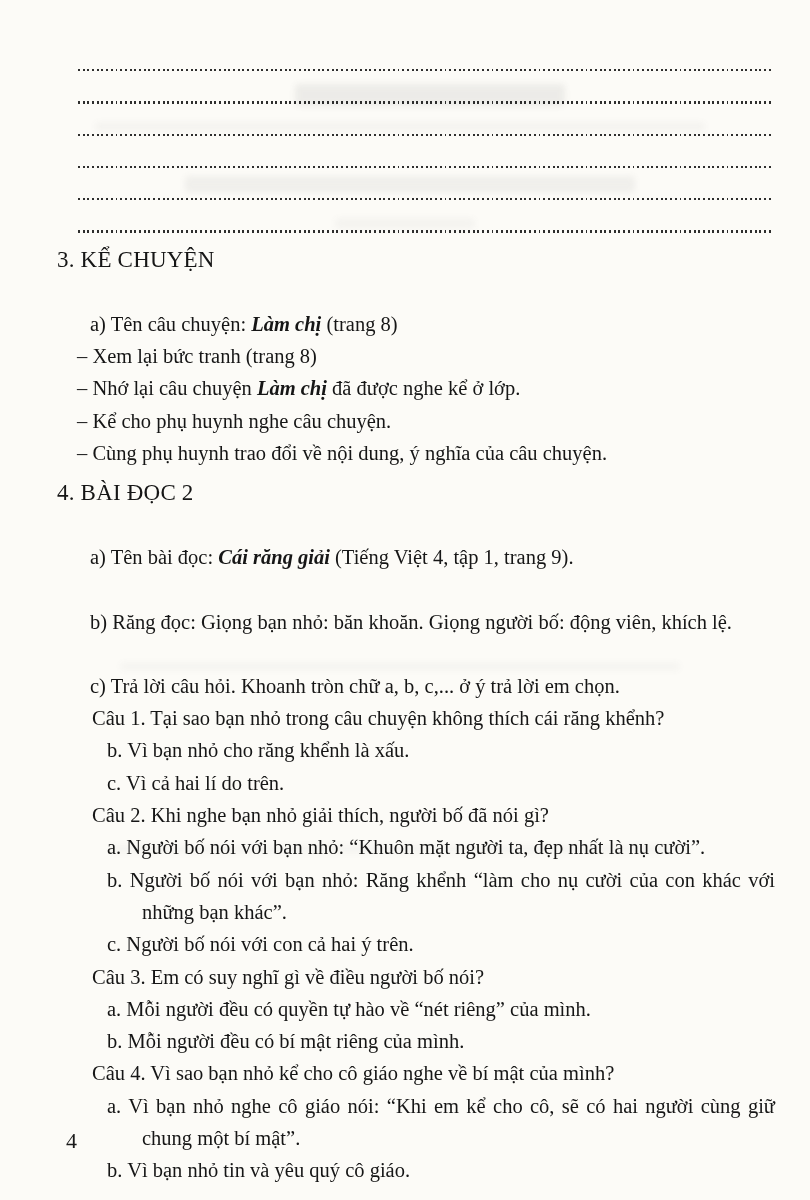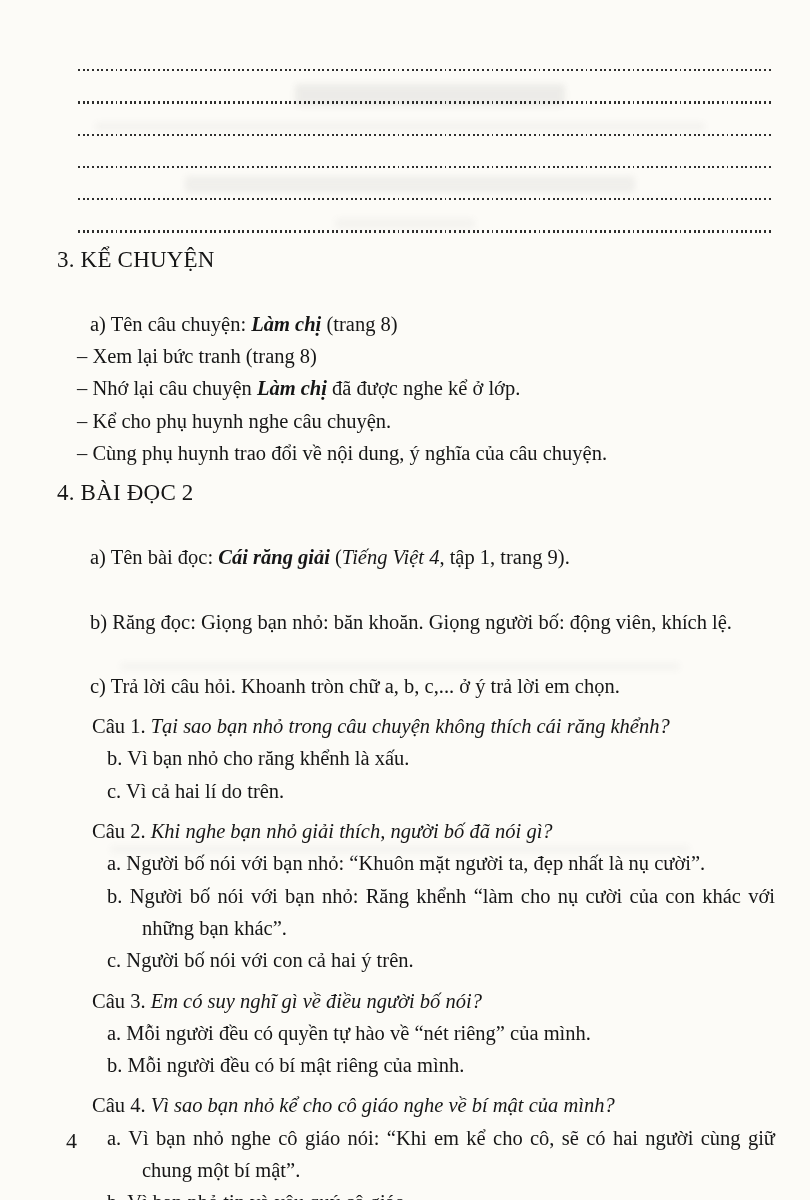--- a/index.html
+++ b/index.html
@@ -56,25 +56,25 @@
     line-height: 32px;
     margin: 8px 0 4px 0;
     letter-spacing: .2px;
   }
   .line {
     font-size: 20.5px;
     line-height: 32.3px;
   }
   .sub      { padding-left: 33px; margin-top: 32px; }
   .dash     { padding-left: 20px; }
-  .question { padding-left: 35px; margin-top: 8px; }
+  .question { padding-left: 35px; margin-top: 0; }
   .option   { padding-left: 85px; text-indent: -35px; text-align: justify; }
   .r  { }
   .b  { font-weight: normal; }
-  .i  { font-style: italic; }
+  .i  { }
   .bi { font-weight: bold; font-style: italic; }
 
   .page-number {
     position: absolute;
     left: 66px; top: 1128px;
     font-size: 22px;
     color: #1a1a1a;
   }
 </style>
 </head>

